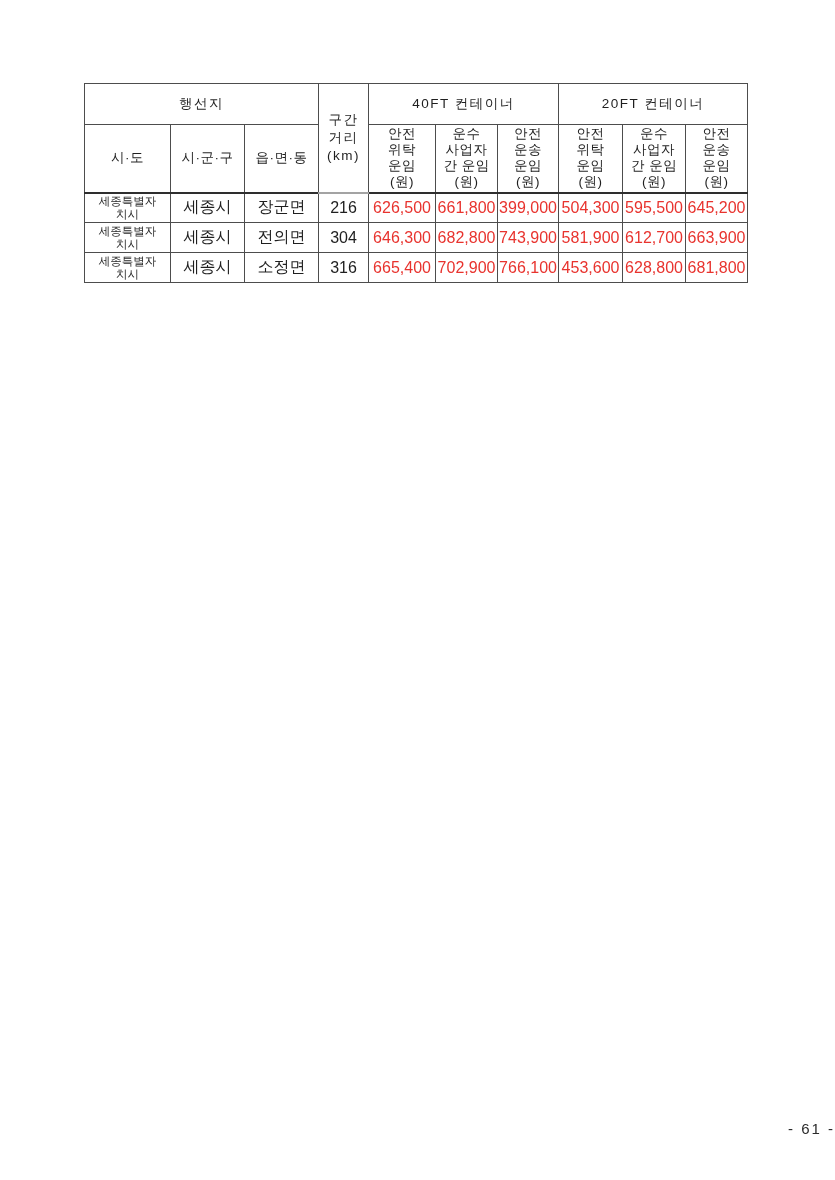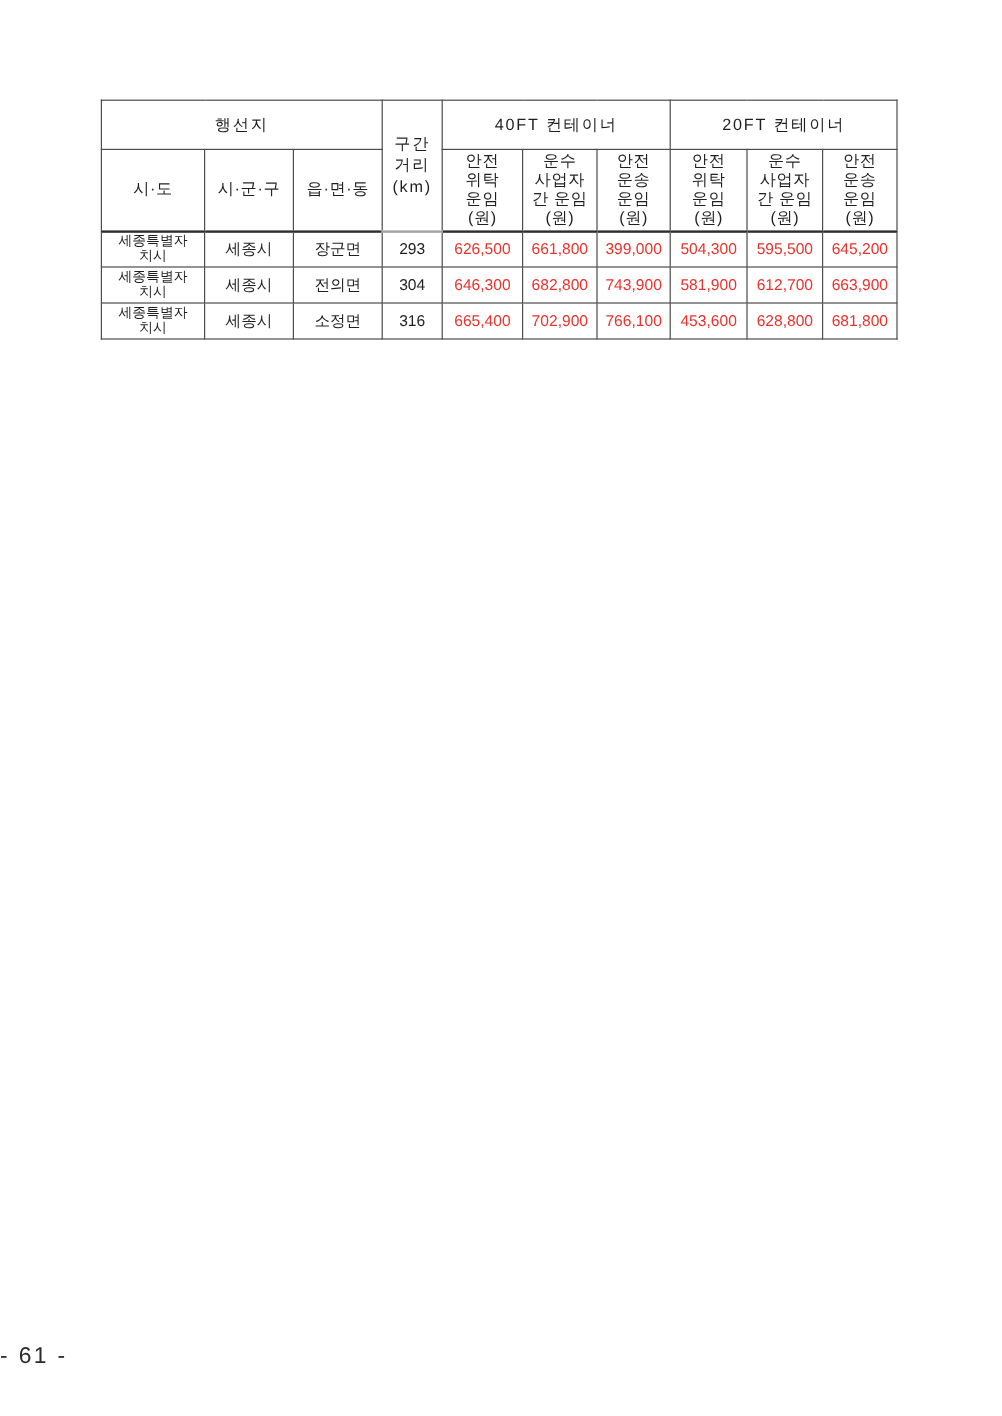--- a/index.html
+++ b/index.html
@@ -18,29 +18,29 @@
     text-align:center; vertical-align:middle;
     font-weight:normal; overflow:hidden;
   }
   tr.h1 th { height:41px; font-size:13.5px; letter-spacing:1.5px; }
   tr.h2 th { height:68px; font-size:13.5px; letter-spacing:0.5px; border-bottom:2px solid #2e2e2e; }
   th.multi  { white-space:pre-line; font-size:12.5px; line-height:16px; letter-spacing:0.5px;margin-top:10px; }
   th.distance {
     white-space:pre-line; font-size:13.5px; line-height:18px;
     letter-spacing:0.5px; border-bottom:2px solid #a3a3a3;
   }
-  tbody td { height:30px; font-size:13px; }
+  tbody td { height:30px; font-size:16px; }
   td.sido-cell {
     font-size:11.5px; line-height:13px;
     padding:0 10px; word-break:break-all;
   }
   td.fare { color:var(--fare-red,#e8332e); }
   .page-number {
     position:absolute; top:1120px; left:0; width:100%;
-    text-align:left; font-size:19px; letter-spacing:2px; color:#2b2b2b;
+    text-align:right; font-size:15px; letter-spacing:2px; color:#2b2b2b;
   }
 </style>
 </head>
 <body>
 
 <table class="fare-table">
   <colgroup>
     <col style="width:86px">
       <col style="width:74px">
       <col style="width:74px">
@@ -89,21 +89,21 @@
 운송
 운임
 (원)</th>
     </tr>
   </thead>
   <tbody>
     <tr>
       <td class="sido-cell">세종특별자치시</td>
       <td>세종시</td>
       <td>장군면</td>
-      <td>293</td>
+      <td>216</td>
       <td class="fare">626,500</td>
       <td class="fare">661,800</td>
       <td class="fare">399,000</td>
       <td class="fare">504,300</td>
       <td class="fare">595,500</td>
       <td class="fare">645,200</td>
     </tr>
     <tr>
       <td class="sido-cell">세종특별자치시</td>
       <td>세종시</td>

